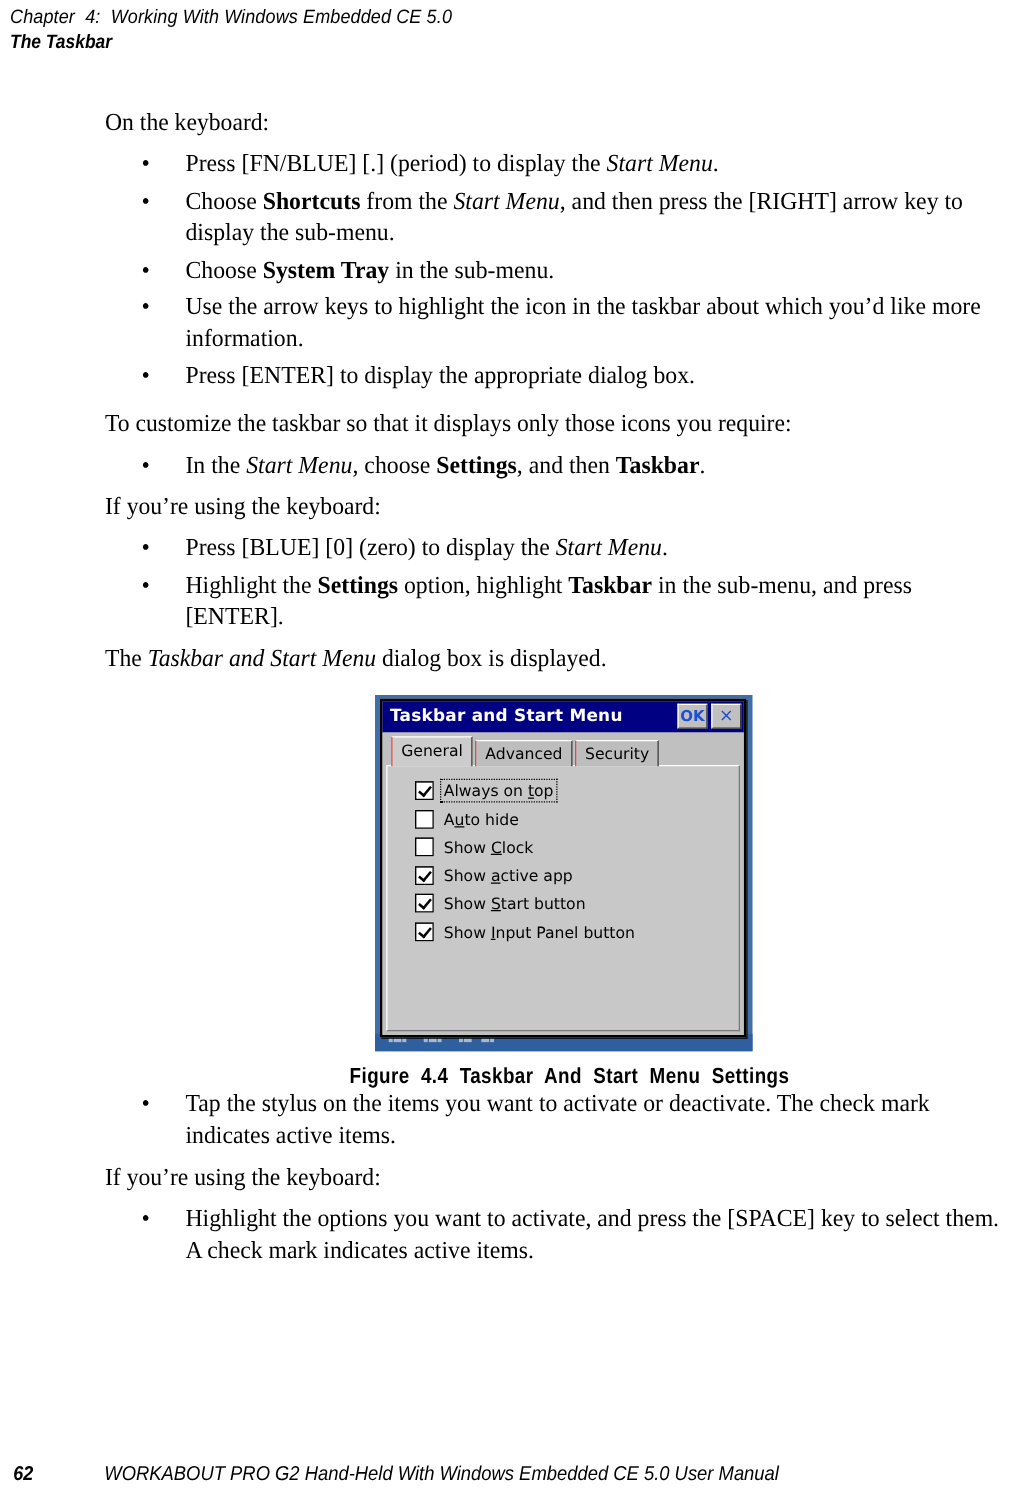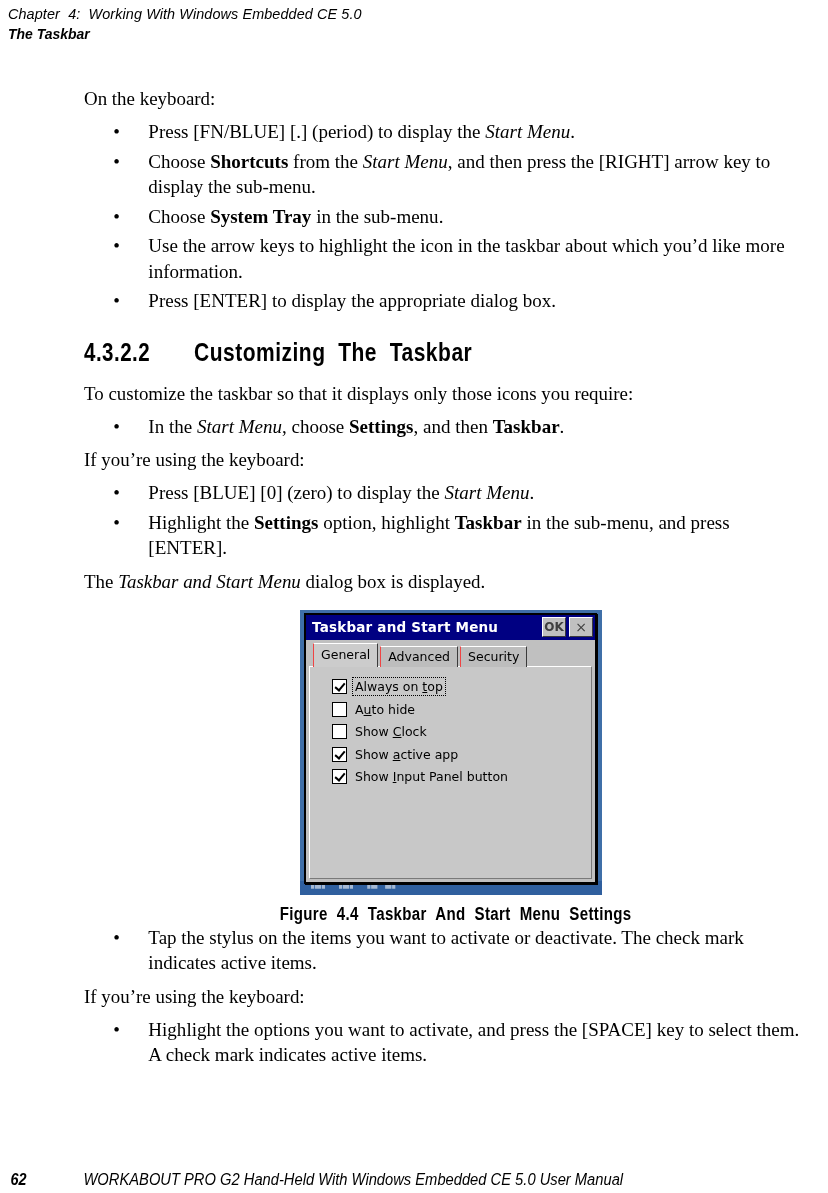--- a/index.html
+++ b/index.html
@@ -189,21 +189,21 @@
     border-left: 1px solid #ffffff;
     border-right: 1px solid #3b3b3b;
     border-bottom: 1px solid #3b3b3b;
     margin-left: 3px;
     display: flex;
     align-items: center;
     justify-content: center;
     font-family: "DejaVu Sans", sans-serif;
     font-weight: bold;
     font-size: 12px;
-    color: #404040;
+    color: #1d4ed8;
     box-sizing: border-box;
     text-align: right;
   }
   .tbtn.close { font-size: 14px; font-weight: normal; }
 
   .dialog-body {
     flex: 1;
     background: #c0c0c0;
     display: flex;
     flex-direction: column;
@@ -353,24 +353,20 @@
   <p class="body">On the keyboard:</p>
 
   <ul class="bullets sp-after">
       <li><span class="bullet-dot">•</span><span>Press [FN/BLUE] [.] (period) to display the </span><i>Start Menu</i><span>.</span></li>
       <li><span class="bullet-dot">•</span><span>Choose </span><b>Shortcuts</b><span> from the </span><i>Start Menu</i><span>, and then press the [RIGHT] arrow key to display the sub-menu.</span></li>
       <li><span class="bullet-dot">•</span><span>Choose </span><b>System Tray</b><span> in the sub-menu.</span></li>
       <li><span class="bullet-dot">•</span><span>Use the arrow keys to highlight the icon in the taskbar about which you’d like more information.</span></li>
       <li><span class="bullet-dot">•</span><span>Press [ENTER] to display the appropriate dialog box.</span></li>
     </ul>
 
-  <div class="section-head">
-    <span class="num">4.3.2.2</span>
-    <span class="title">Customizing  The  Taskbar</span>
-  </div>
 
   <p class="body">To customize the taskbar so that it displays only those icons you require:</p>
 
   <ul class="bullets">
       <li><span class="bullet-dot">•</span><span>In the </span><i>Start Menu</i><span>, choose </span><b>Settings</b><span>, and then </span><b>Taskbar</b><span>.</span></li>
     </ul>
 
   <p class="body">If you’re using the keyboard:</p>
 
   <ul class="bullets">
@@ -416,20 +412,24 @@
               <div class="cb-row">
                 <div class="cbox"></div>
                 <div class="cb-label">Show <u>C</u>lock</div>
               </div>
               <div class="cb-row">
                 <div class="cbox checked"></div>
                 <div class="cb-label">Show <u>a</u>ctive app</div>
               </div>
               <div class="cb-row">
                 <div class="cbox checked"></div>
+                <div class="cb-label">Show <u>S</u>tart button</div>
+              </div>
+              <div class="cb-row">
+                <div class="cbox checked"></div>
                 <div class="cb-label">Show <u>I</u>nput Panel button</div>
               </div>
             </div>
 
         </div>
       </div>
     </div>
 
     <div class="figcaption">Figure  4.4  Taskbar  And  Start  Menu  Settings</div>
   </div>

